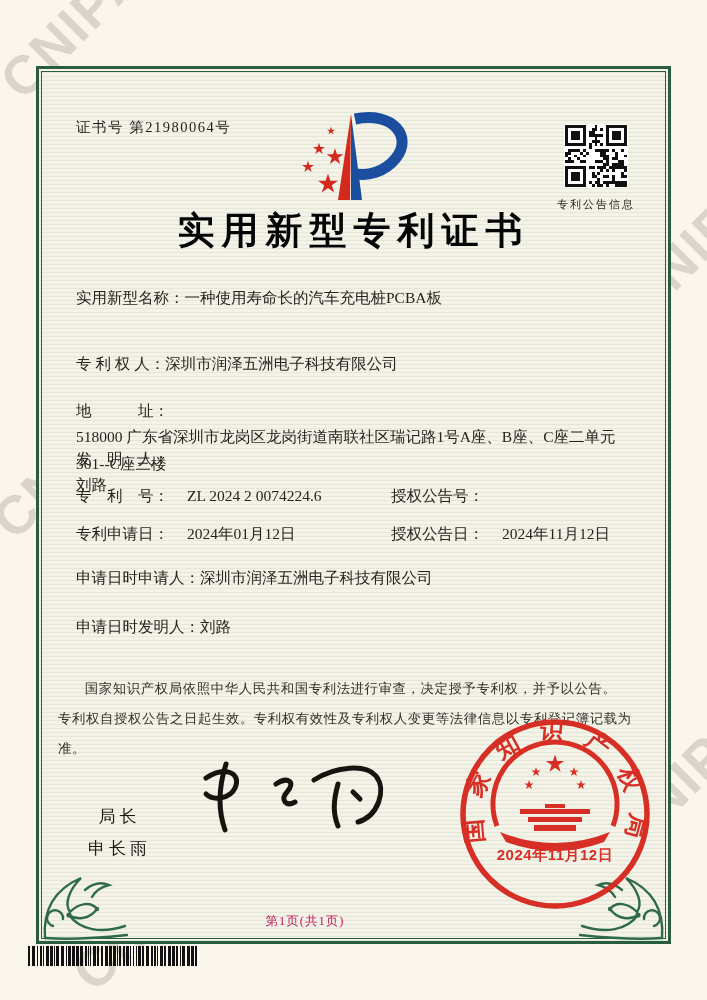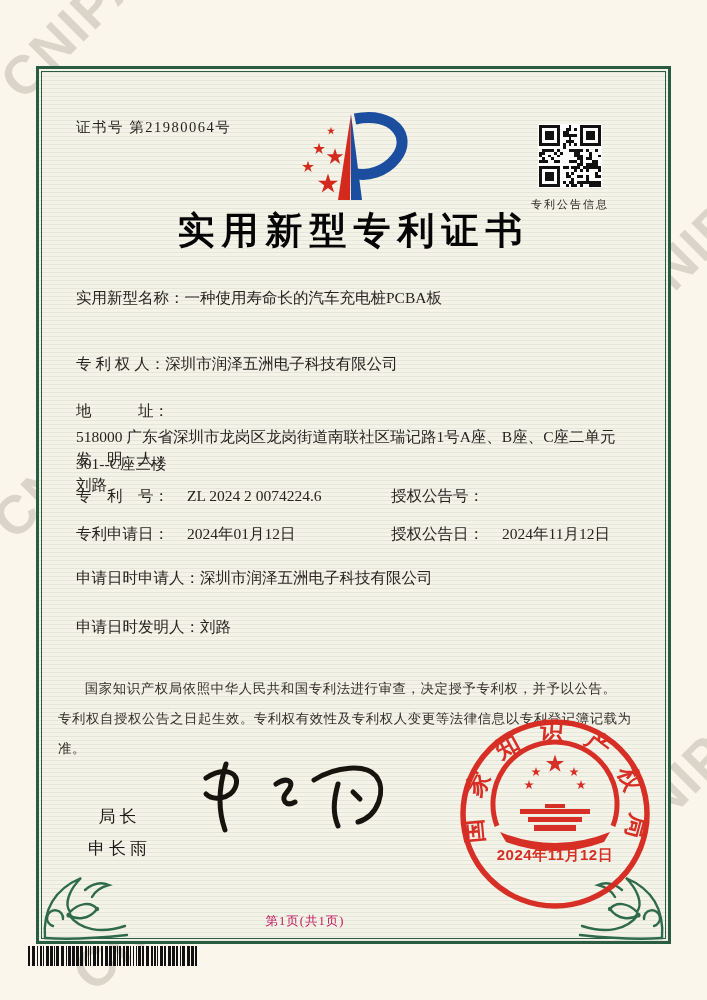--- a/index.html
+++ b/index.html
@@ -26,21 +26,21 @@
       rgba(76,128,100,0.10) 0px, rgba(76,128,100,0.10) 1px,
       rgba(76,128,100,0.0) 1px, rgba(76,128,100,0.0) 4px);
     z-index:2;
   }
   .frame-inner{position:absolute;inset:2px;border:1px solid #2a5c41;}
   .corner-ornament{position:absolute;z-index:4;}
   
   .content{position:absolute;inset:0;z-index:5;}
   .cert-no{position:absolute;left:76px;top:118px;font-size:14.5px;letter-spacing:1.5px;color:#201d1a;}
   .logo{position:absolute;left:281px;top:110px;}
-  .qr-wrap{position:absolute;left:527px;top:124px;width:86px;text-align:center;}
+  .qr-wrap{position:absolute;left:553px;top:124px;width:86px;text-align:center;}
   .qr-box{width:62px;height:62px;margin:0 auto;background:#fff;padding:1px;}
   .qr-label{margin-top:9px;font-size:11px;letter-spacing:2px;color:#2b2722;}
   .doc-title{
     position:absolute;left:0;top:206px;width:707px;text-align:center;
     font-size:37px;font-weight:700;letter-spacing:7px;color:#050505;
   }
   .row{position:absolute;left:76px;width:548px;display:flex;font-size:15.5px;line-height:1.7;color:#27231f;}
   .row .lbl{white-space:pre;flex:0 0 auto;}
   .row .val{flex:1 1 auto;}
   .pair{display:flex;gap:18px;}

